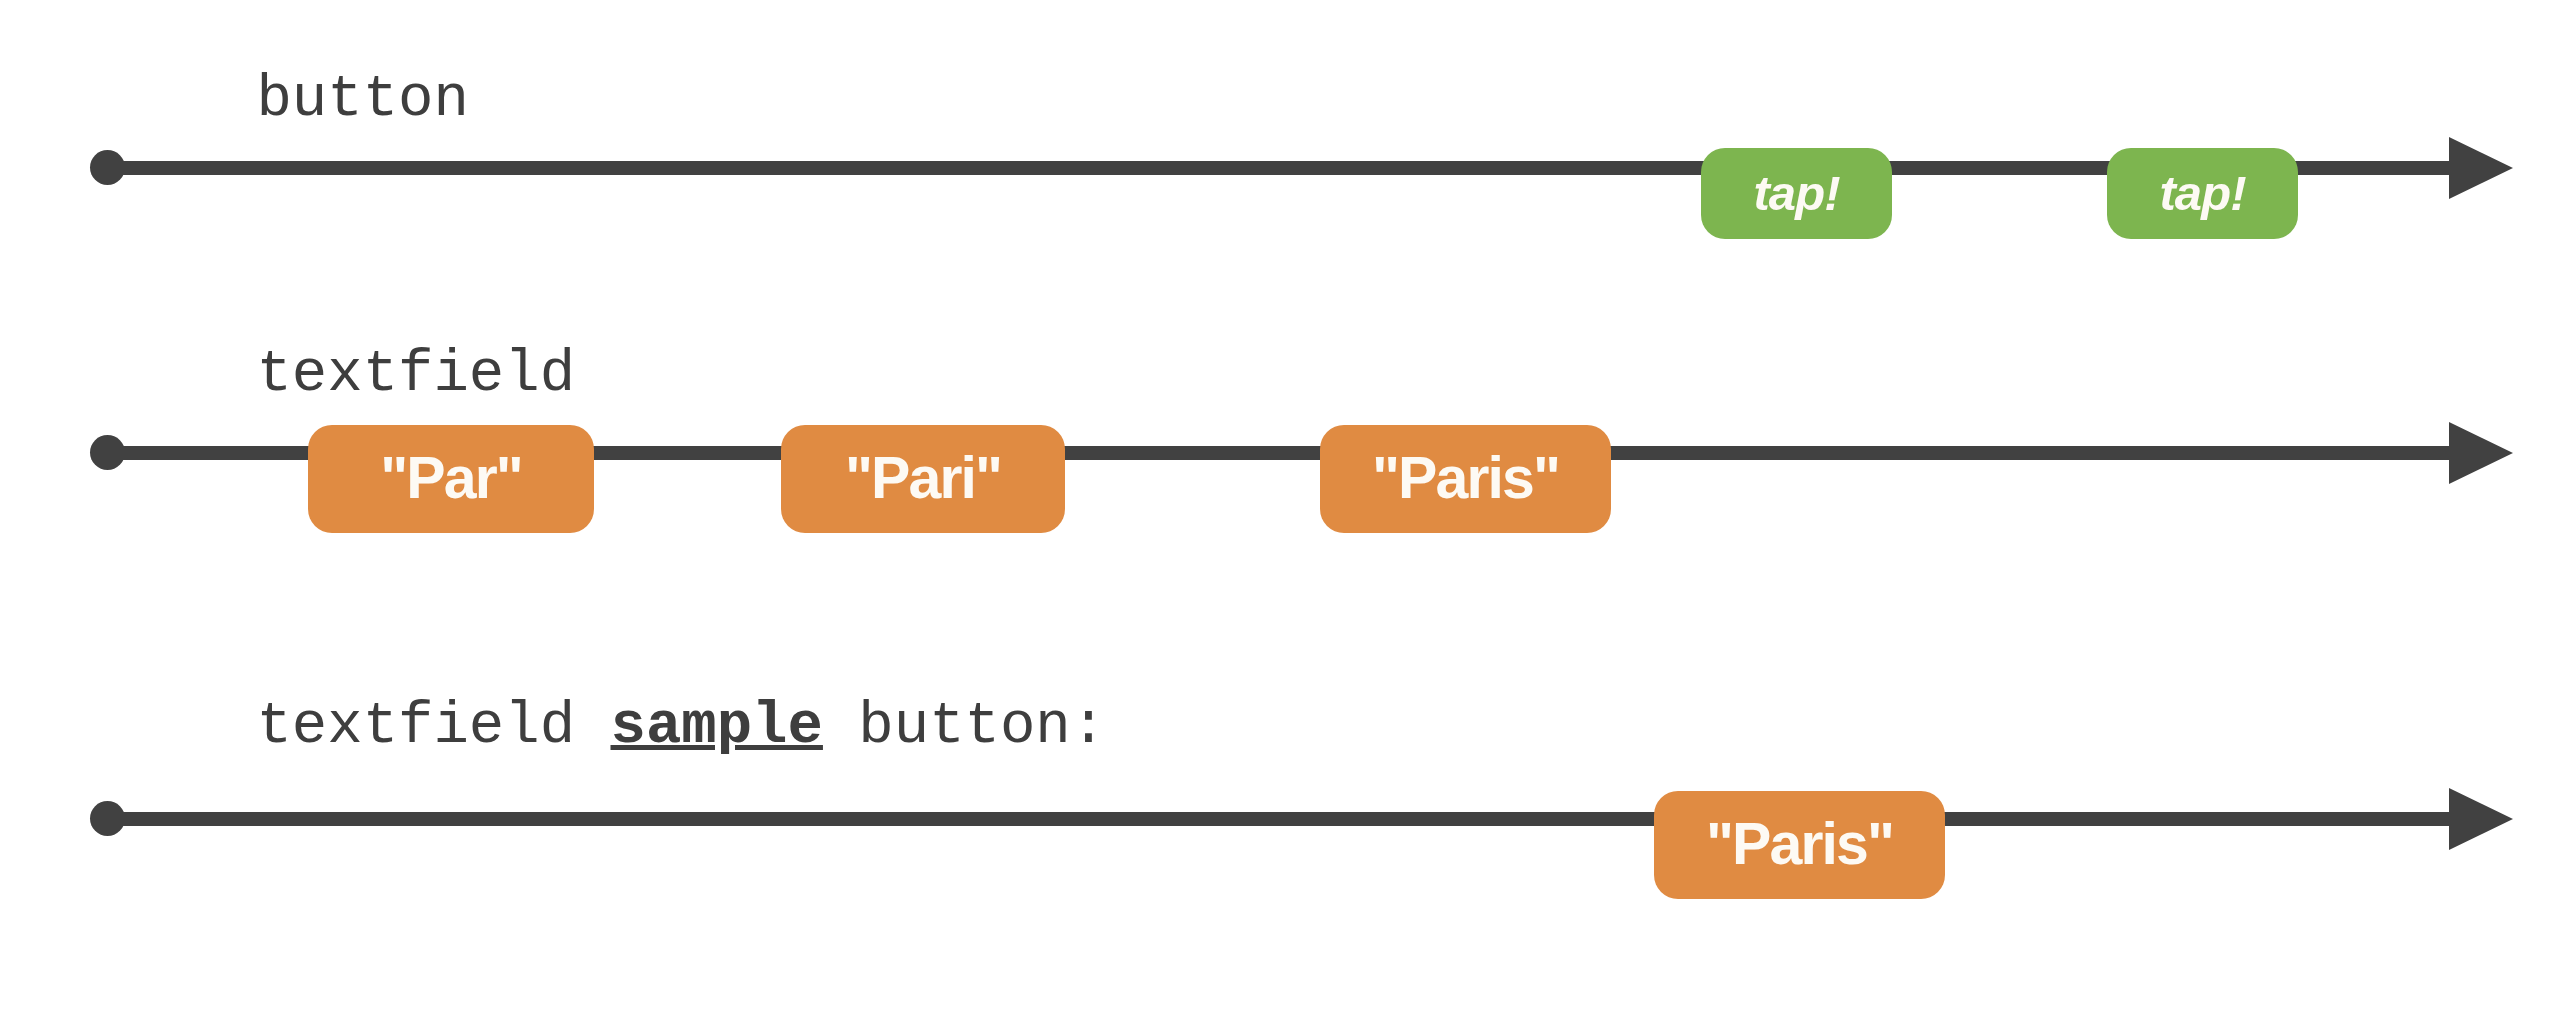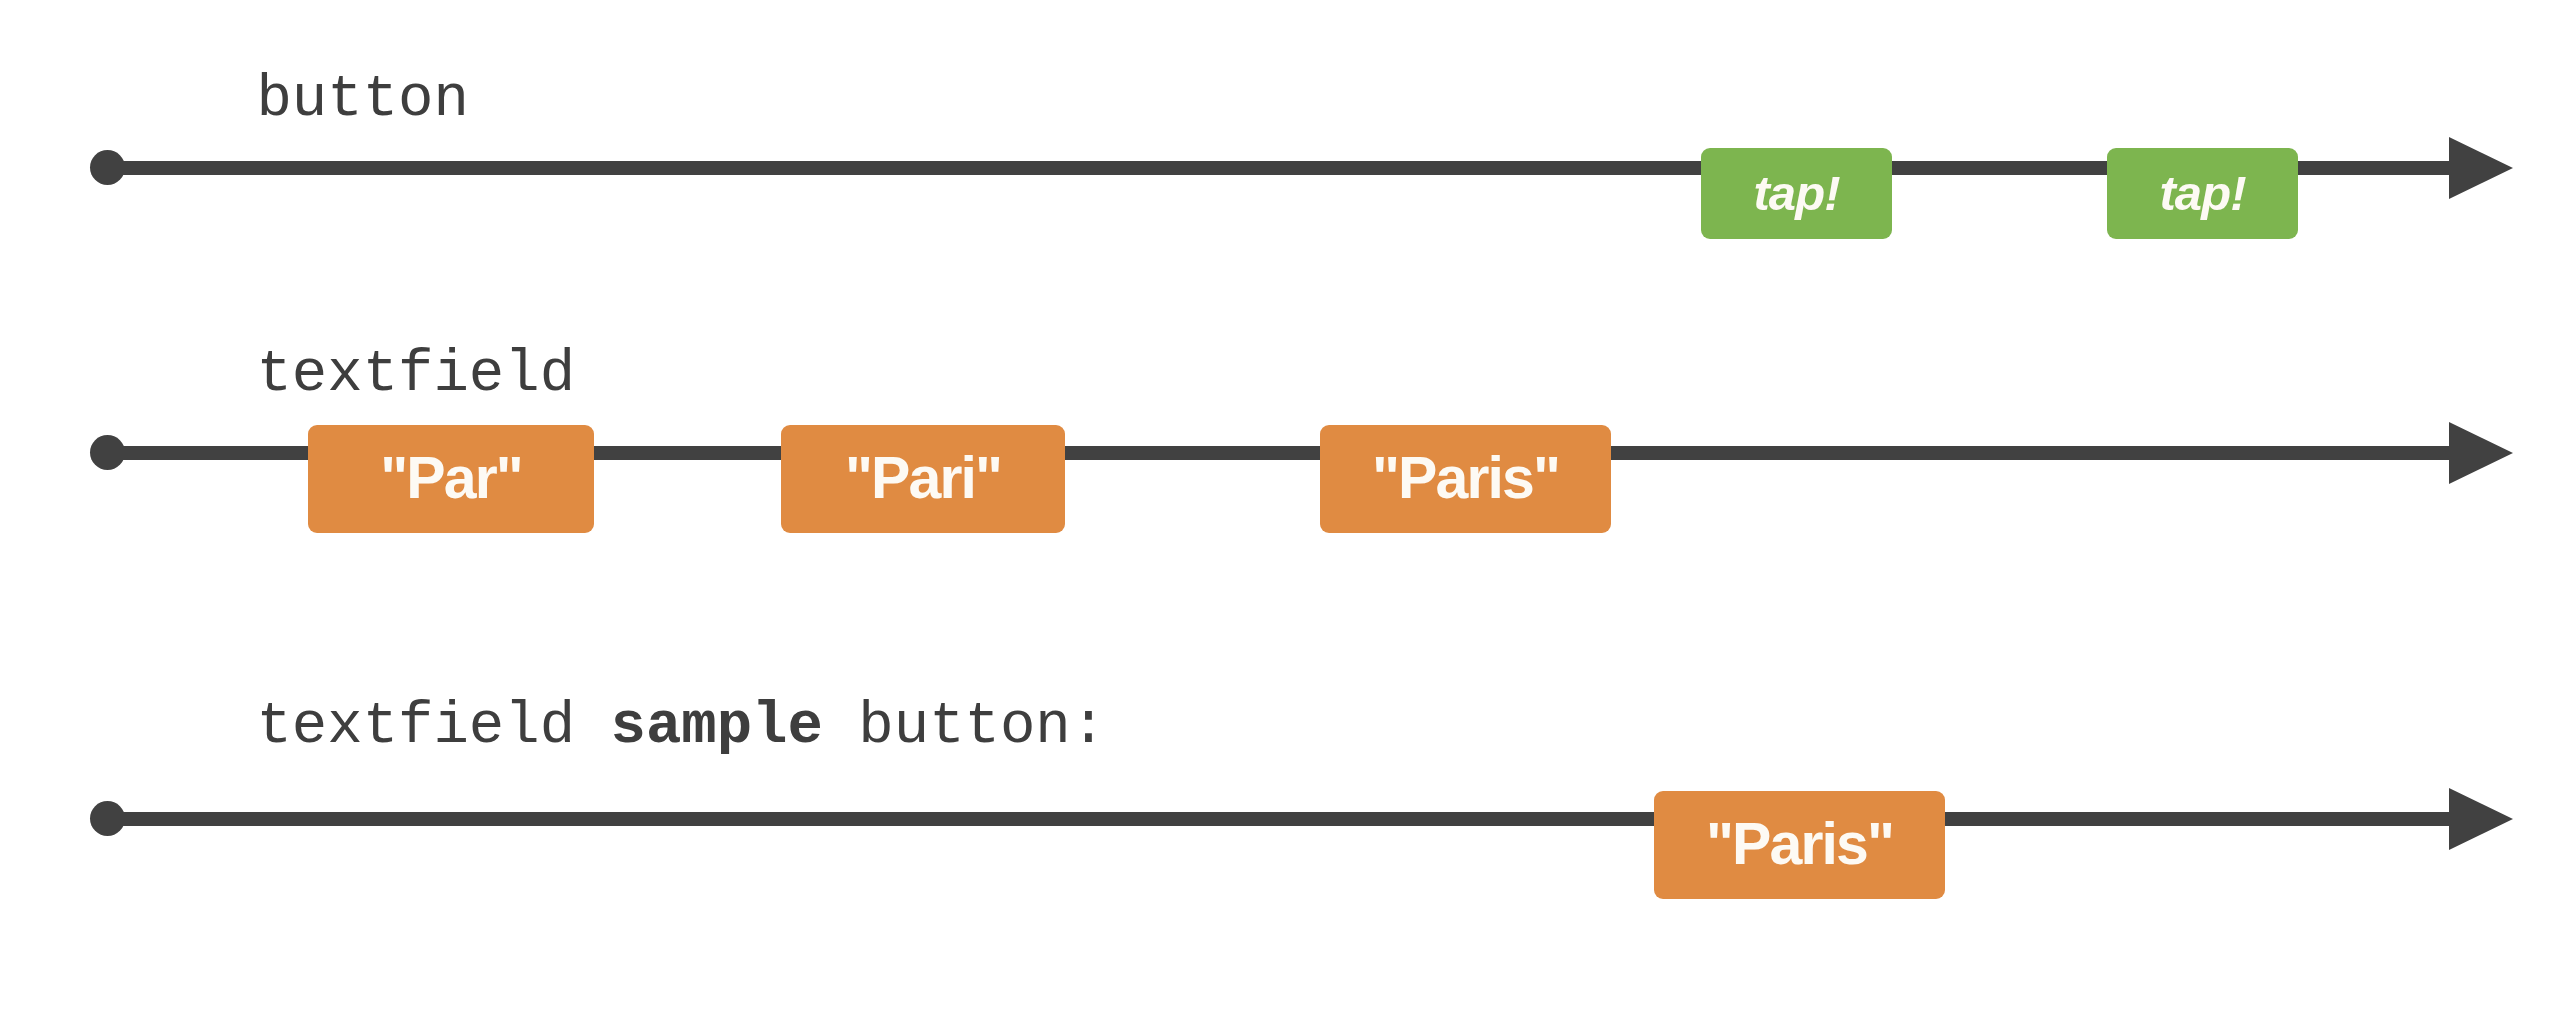--- a/index.html
+++ b/index.html
@@ -38,20 +38,21 @@
     white-space: pre;
     color: #3e3e3e;
     font-family: "Liberation Mono", "DejaVu Sans Mono", monospace;
     font-size: 59px;
     font-weight: 400;
     letter-spacing: 0px;
     line-height: 1;
   }
   .row-label .bold {
     font-weight: 700;
+    text-decoration: underline;
   }
 
   
   .axis {
     position: absolute;
     left: 0;
     width: 2576px;
     height: 66px;
   }
   .axis-line {
@@ -81,21 +82,21 @@
     border-bottom: 31px solid transparent;
     border-left: 64px solid #414141;
   }
 
   
   .event-badge {
     position: absolute;
     display: flex;
     align-items: center;
     justify-content: center;
-    border-radius: 9px;
+    border-radius: 24px;
     box-sizing: border-box;
     color: #fdfaf4;
     text-align: center;
     white-space: pre;
     font-family: "Liberation Sans", "DejaVu Sans", sans-serif;
     font-weight: 700;
     line-height: 1;
   }
   .event-badge.green {
     background: #7db54f;

